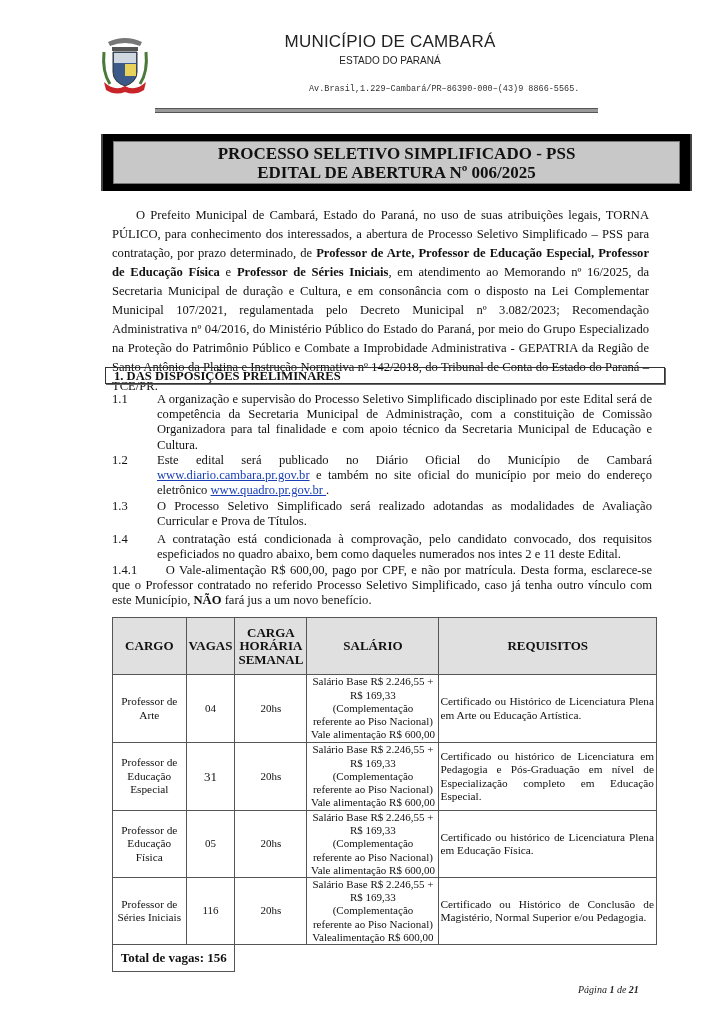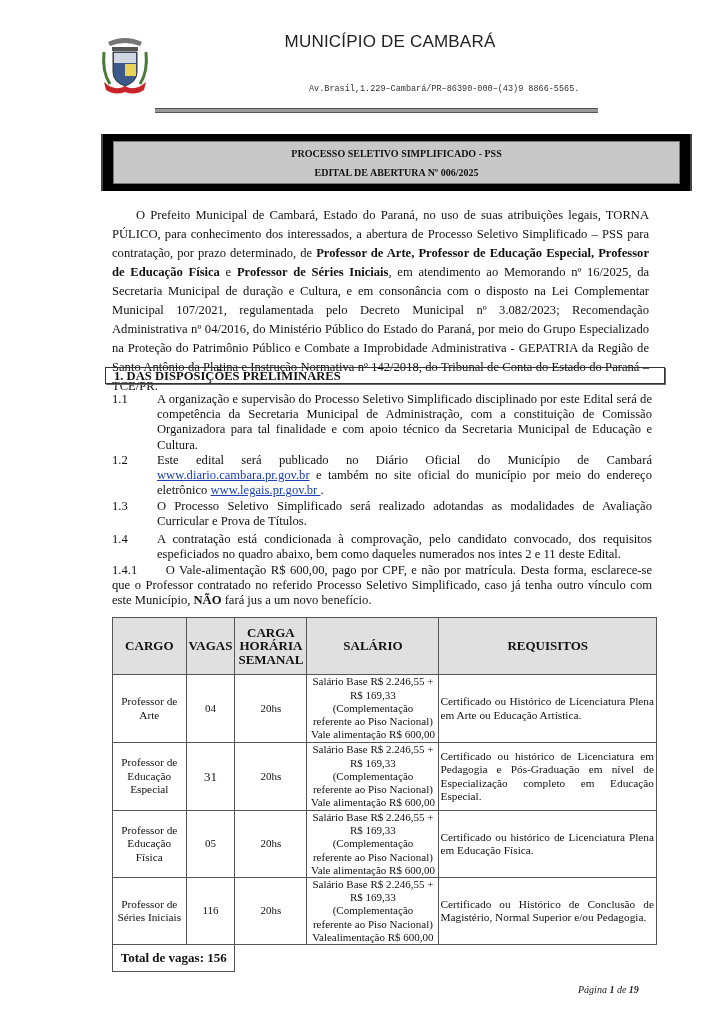--- a/index.html
+++ b/index.html
@@ -15,21 +15,21 @@
                font-family: "Liberation Sans", sans-serif; font-size: 10px; color:#222; }
   .hdr-addr { position: absolute; left: 225px; width: 420px; top: 84px; padding-left: 84px; box-sizing: border-box;
               font-family: Liberation Mono, monospace; font-size: 8.5px; color:#333; }
   .hdr-rule { position: absolute; left: 155px; top: 108px; width: 443px; height: 3px;
               border-top: 1px solid #555; border-bottom: 1px solid #555; background: #999; }
 
   
   .title-outer { position: absolute; left: 101px; top: 134px; width: 591px; height: 57px;
                  background: #000; border-left: 2px solid #444; border-right: 2px solid #444; box-sizing: border-box; }
   .title-inner { position: absolute; left: 10px; right: 10px; top: 7px; bottom: 7px; background: #c8c8c8;
-                 border: 1px solid #777; text-align: center; font-weight: bold; font-size: 10px; line-height: 19px; padding-top: 2px; }
+                 border: 1px solid #777; text-align: center; font-weight: bold; font-size: 17px; line-height: 19px; padding-top: 2px; }
 
   
   .intro { position: absolute; left: 112px; top: 206px; width: 537px; font-size: 12.6px; line-height: 19px;
            text-align: justify; text-indent: 24px; }
   .sec-head { position: absolute; left: 105px; top: 367px; width: 560px; height: 17px; border: 1px solid #333;
               box-shadow: 1px 1px 0 #666; font-weight: bold; font-size: 12.6px; line-height: 17px; padding-left: 8px; box-sizing: border-box; }
   .item { position: absolute; left: 112px; width: 540px; font-size: 12.6px; line-height: 15.2px; }
   .item .num { position: absolute; left: 0; top: 0; }
   .item .txt { margin-left: 45px; text-align: justify; }
   a.lnk { color: #1a3fb5; text-decoration: underline; }
@@ -57,20 +57,21 @@
     <path d="M8 8 Q25 0 42 8 L40 12 Q25 6 10 12 Z" fill="#777"></path>
     <rect x="12" y="13" width="26" height="4" fill="#555"></rect>
     <path d="M4 18 Q2 38 10 50" stroke="#4a7a3a" stroke-width="3" fill="none"></path>
     <path d="M46 18 Q48 38 40 50" stroke="#4a7a3a" stroke-width="3" fill="none"></path>
     <path d="M13 18 H37 V38 Q37 48 25 52 Q13 48 13 38 Z" fill="#3b5a8a" stroke="#333" stroke-width="1"></path>
     <rect x="14" y="19" width="22" height="10" fill="#cfd8e0"></rect>
     <rect x="25" y="30" width="11" height="12" fill="#e8d25a"></rect>
     <path d="M4 48 Q15 58 25 52 Q35 58 46 48 L44 56 Q35 62 25 58 Q15 62 6 56 Z" fill="#c8242a"></path>
   </svg>
   <div class="hdr-title">MUNICÍPIO DE CAMBARÁ</div>
+  <div class="hdr-state">ESTADO DO PARANÁ</div>
   <div class="hdr-addr">Av.Brasil,1.229–Cambará/PR–86390-000–(43)9 8866-5565.</div>
   <div class="hdr-rule"></div>
 
   <div class="title-outer">
     <div class="title-inner">
       <div>PROCESSO SELETIVO SIMPLIFICADO - PSS</div>
       <div>EDITAL DE ABERTURA Nº 006/2025</div>
     </div>
   </div>
 
@@ -78,21 +79,21 @@
 
   <div class="sec-head">1.   DAS DISPOSIÇÕES PRELIMINARES</div>
 
   <div class="item" style="top:392px;">
     <span class="num">1.1</span>
     <div class="txt">A organização e supervisão do Processo Seletivo Simplificado disciplinado por este Edital será de competência da Secretaria Municipal de Administração, com a constituição de Comissão Organizadora para tal finalidade e com apoio técnico da Secretaria Municipal de Educação e Cultura.</div>
   </div>
 
   <div class="item" style="top:453px;">
     <span class="num">1.2</span>
-    <div class="txt"><span>Este edital será publicado no Diário Oficial do Município de Cambará </span><a class="lnk" href="#">www.diario.cambara.pr.gov.br</a><span> e também no site oficial do município por meio do endereço eletrônico </span><a class="lnk" href="#">www.legais.pr.gov.br </a><span>.</span></div>
+    <div class="txt"><span>Este edital será publicado no Diário Oficial do Município de Cambará </span><a class="lnk" href="#">www.diario.cambara.pr.gov.br</a><span> e também no site oficial do município por meio do endereço eletrônico </span><a class="lnk" href="#">www.quadro.pr.gov.br </a><span>.</span></div>
   </div>
 
   <div class="item" style="top:499px;">
     <span class="num">1.3</span>
     <div class="txt"> O Processo Seletivo Simplificado será realizado adotandas as modalidades de Avaliação Curricular e Prova de Títulos.</div>
   </div>
 
   <div class="item" style="top:532px;">
     <span class="num">1.4</span>
     <div class="txt">A contratação está condicionada à comprovação, pelo candidato convocado, dos requisitos espeficiados no quadro abaixo, bem como daqueles numerados nos intes 2 e 11 deste Edital.</div>
@@ -166,15 +167,15 @@
         </td>
         <td class="req">Certificado ou Histórico de Conclusão de Magistério, Normal Superior e/ou Pedagogia.</td>
       </tr>
       <tr class="total">
         <td colspan="2">Total de vagas: 156</td>
         <td class="empty" colspan="3"></td>
       </tr>
     </tbody>
   </table>
 
-  <div class="footer"><span>Página </span><b>1</b><span> de </span><b>19</b></div>
+  <div class="footer"><span>Página </span><b>1</b><span> de </span><b>21</b></div>
 
 </div>
 
 </body></html>

